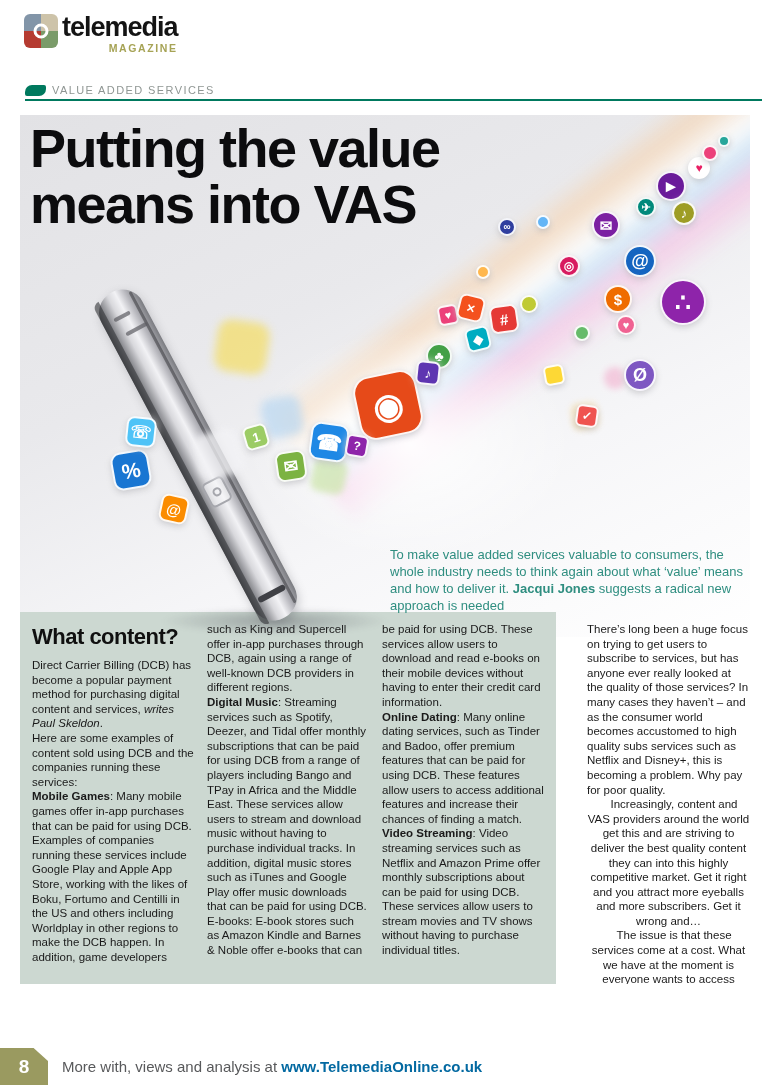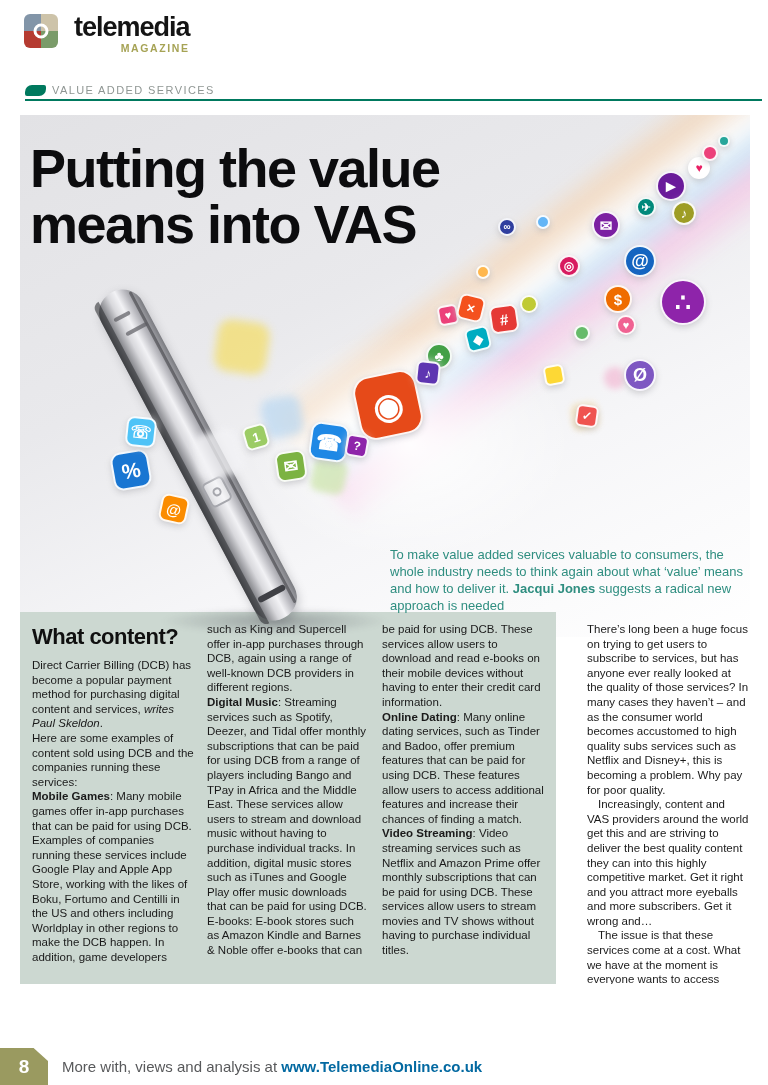--- a/index.html
+++ b/index.html
@@ -13,21 +13,21 @@
   .masthead { position:absolute; left:24px; top:14px; display:flex; align-items:flex-start; }
   .logo-mark {
     width:34px; height:34px; border-radius:6px; overflow:hidden; position:relative;
     display:grid; grid-template-columns:1fr 1fr; grid-template-rows:1fr 1fr; flex:0 0 auto;
   }
   .q1{background:#8295a8;} .q2{background:#cdc3a9;} .q3{background:#b53b31;} .q4{background:#7a9b69;}
   .logo-ring {
     position:absolute; left:50%; top:50%; width:15px; height:15px; transform:translate(-50%,-50%);
     border:3px solid #ffffff; border-radius:50%;
   }
-  .logo-text { margin-left:16px; display:flex; flex-direction:column; align-items:flex-end; }
+  .logo-text { margin-left:4px; display:flex; flex-direction:column; align-items:flex-end; }
   .logo-name { font-size:27px; font-weight:700; letter-spacing:-1px; color:#141414; line-height:1; }
   .logo-sub  { font-size:10.5px; font-weight:700; letter-spacing:1.6px; color:#a6a355; margin-top:1px; }
   
   .section-row { position:absolute; left:25px; top:84px; right:8px; display:flex; align-items:center; }
   .section-chip { width:21px; height:11px; background:#00795e; border-radius:7px 2px 7px 2px; flex:0 0 auto; }
   .section-label { margin-left:6px; font-size:11px; letter-spacing:1.4px; color:#8f9693; }
   .section-rule { position:absolute; left:25px; top:99px; right:6px; height:2px; background:#00795e; }
   
   .hero {
     position:absolute; left:20px; top:115px; width:730px; height:522px; overflow:hidden;
@@ -68,33 +68,33 @@
   #icon-layer { position:absolute; inset:0; z-index:4; }
   .app-icon {
     position:absolute; display:flex; align-items:center; justify-content:center;
     color:#fff; font-weight:700; border:2px solid rgba(255,255,255,0.95);
     box-shadow:0 2px 6px rgba(60,60,70,0.25), 0 0 9px rgba(255,255,255,0.8);
     line-height:1; user-select:none;
   }
   .app-icon.ghost { border:none; box-shadow:none; }
   .hero-title {
     position:absolute; left:10px; top:5px; z-index:5;
-    font-size:54px; font-weight:700; letter-spacing:-1.5px; line-height:1.04; color:#0c0c0e;margin-top:20px;
+    font-size:54px; font-weight:700; letter-spacing:-1.5px; line-height:1.04; color:#0c0c0e;
   }
   .standfirst {
     position:absolute; left:370px; top:432px; width:368px; z-index:5;
     font-size:13px; line-height:1.3; color:#2f8e80;
   }
   
   .content { position:absolute; left:20px; top:612px; width:730px; height:372px; display:flex; overflow:hidden;gap:18px; }
   .green-box { width:536px; background:#ccd8d1; display:flex; gap:13px; padding:10px 12px; }
   .col { flex:1; overflow:hidden; }
   .col h2 { font-size:22px; font-weight:700; letter-spacing:-0.5px; color:#101010; margin:2px 0 8px; }
   .col p { font-size:11.5px; line-height:1.27; margin:0; color:#1a1a1a; }
-  .col p.indent { text-indent:11px; }
+  .col p.indent { text-indent:11px;text-align:center; }
   .col4 { width:181px; margin-left:13px; padding-top:10px; }
   
   .footer { position:absolute; left:0; top:1048px; width:768px; height:37px; display:flex; align-items:center; }
   .page-tab {
     width:48px; height:37px; background:#9a9a60; color:#ffffff;
     display:flex; align-items:center; justify-content:center;
     font-size:19px; font-weight:700;
     clip-path:polygon(0 0, 70% 0, 100% 35%, 100% 100%, 0 100%);
   }
   .footer-text { margin-left:14px; font-size:15px; color:#58595b; }
@@ -202,21 +202,21 @@
         <div>
             <p><span>such as King and Supercell offer in-app purchases through DCB, again using a range of well-known DCB providers in different regions.</span></p>
             <p><span style="font-weight: 700;">Digital Music</span><span>: Streaming services such as Spotify, Deezer, and Tidal offer monthly subscriptions that can be paid for using DCB from a range of players including Bango and TPay in Africa and the Middle East. These services allow users to stream and download music without having to purchase individual tracks. In addition, digital music stores such as iTunes and Google Play offer music downloads that can be paid for using DCB.</span></p>
             <p><span style="font-weight: 400;">E-books</span><span>: E-book stores such as Amazon Kindle and Barnes &amp; Noble offer e-books that can</span></p>
           </div>
       </div>
       <div class="col">
         <div>
             <p><span>be paid for using DCB. These services allow users to download and read e-books on their mobile devices without having to enter their credit card information.</span></p>
             <p><span style="font-weight: 700;">Online Dating</span><span>: Many online dating services, such as Tinder and Badoo, offer premium features that can be paid for using DCB. These features allow users to access additional features and increase their chances of finding a match.</span></p>
-            <p><span style="font-weight: 700;">Video Streaming</span><span>: Video streaming services such as Netflix and Amazon Prime offer monthly subscriptions that can be paid for using DCB. These services allow users to stream movies and TV shows without having to purchase individual titles.</span></p>
+            <p><span style="font-weight: 700;">Video Streaming</span><span>: Video streaming services such as Netflix and Amazon Prime offer monthly subscriptions about can be paid for using DCB. These services allow users to stream movies and TV shows without having to purchase individual titles.</span></p>
           </div>
       </div>
     </div>
     <div class="col col4">
       <div>
           <p><span>There’s long been a huge focus on trying to get users to subscribe to services, but has anyone ever really looked at the quality of those services? In many cases they haven’t – and as the consumer world becomes accustomed to high quality subs services such as Netflix and Disney+, this is becoming a problem. Why pay for poor quality.</span></p>
           <p class="indent"><span>Increasingly, content and VAS providers around the world get this and are striving to deliver the best quality content they can into this highly competitive market. Get it right and you attract more eyeballs and more subscribers. Get it wrong and…</span></p>
           <p class="indent"><span>The issue is that these services come at a cost. What we have at the moment is everyone wants to access premium services, but the success rate in</span></p>
         </div>
     </div>

